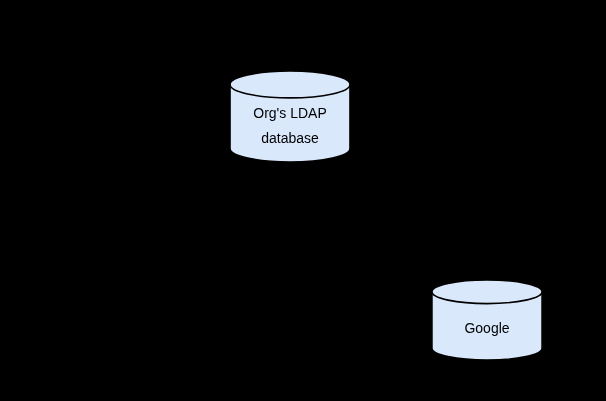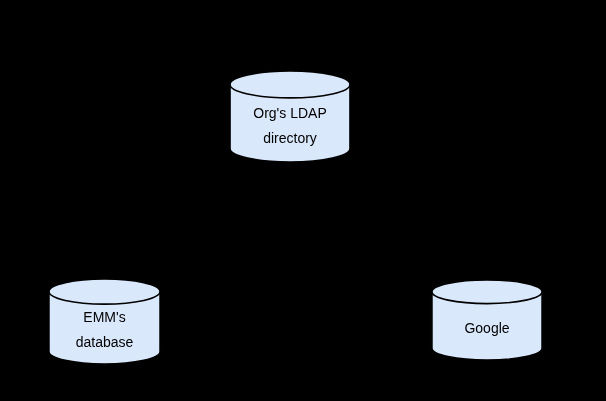--- a/index.html
+++ b/index.html
@@ -63,36 +63,24 @@
 
   <div class="node node-ldap">
     <svg class="cylinder" viewBox="0 0 120 90" preserveAspectRatio="none">
       <g fill="#dae8fc">
         <path class="cyl-body" d="M1,14 A59,13 0 0 1 119,14 L119,76 A59,13 0 0 1 1,76 Z"></path>
         <path class="cyl-top-edge" d="M1,14 A59,13 0 0 0 119,14"></path>
       </g>
     </svg>
     <div class="label">
       <div>Org's LDAP</div>
-      <div>directory</div>
+      <div>database</div>
     </div>
   </div>
 
-  <div class="node node-emm">
-    <svg class="cylinder" viewBox="0 0 120 90" preserveAspectRatio="none">
-      <g fill="#dae8fc">
-        <path class="cyl-body" d="M1,14 A59,13 0 0 1 119,14 L119,76 A59,13 0 0 1 1,76 Z"></path>
-        <path class="cyl-top-edge" d="M1,14 A59,13 0 0 0 119,14"></path>
-      </g>
-    </svg>
-    <div class="label">
-      <div>EMM's</div>
-      <div>database</div>
-    </div>
-  </div>
 
   <div class="node node-google">
     <svg class="cylinder" viewBox="0 0 120 90" preserveAspectRatio="none">
       <g fill="#dae8fc">
         <path class="cyl-body" d="M1,14 A59,13 0 0 1 119,14 L119,76 A59,13 0 0 1 1,76 Z"></path>
         <path class="cyl-top-edge" d="M1,14 A59,13 0 0 0 119,14"></path>
       </g>
     </svg>
     <div class="label">
       <div>Google</div>

